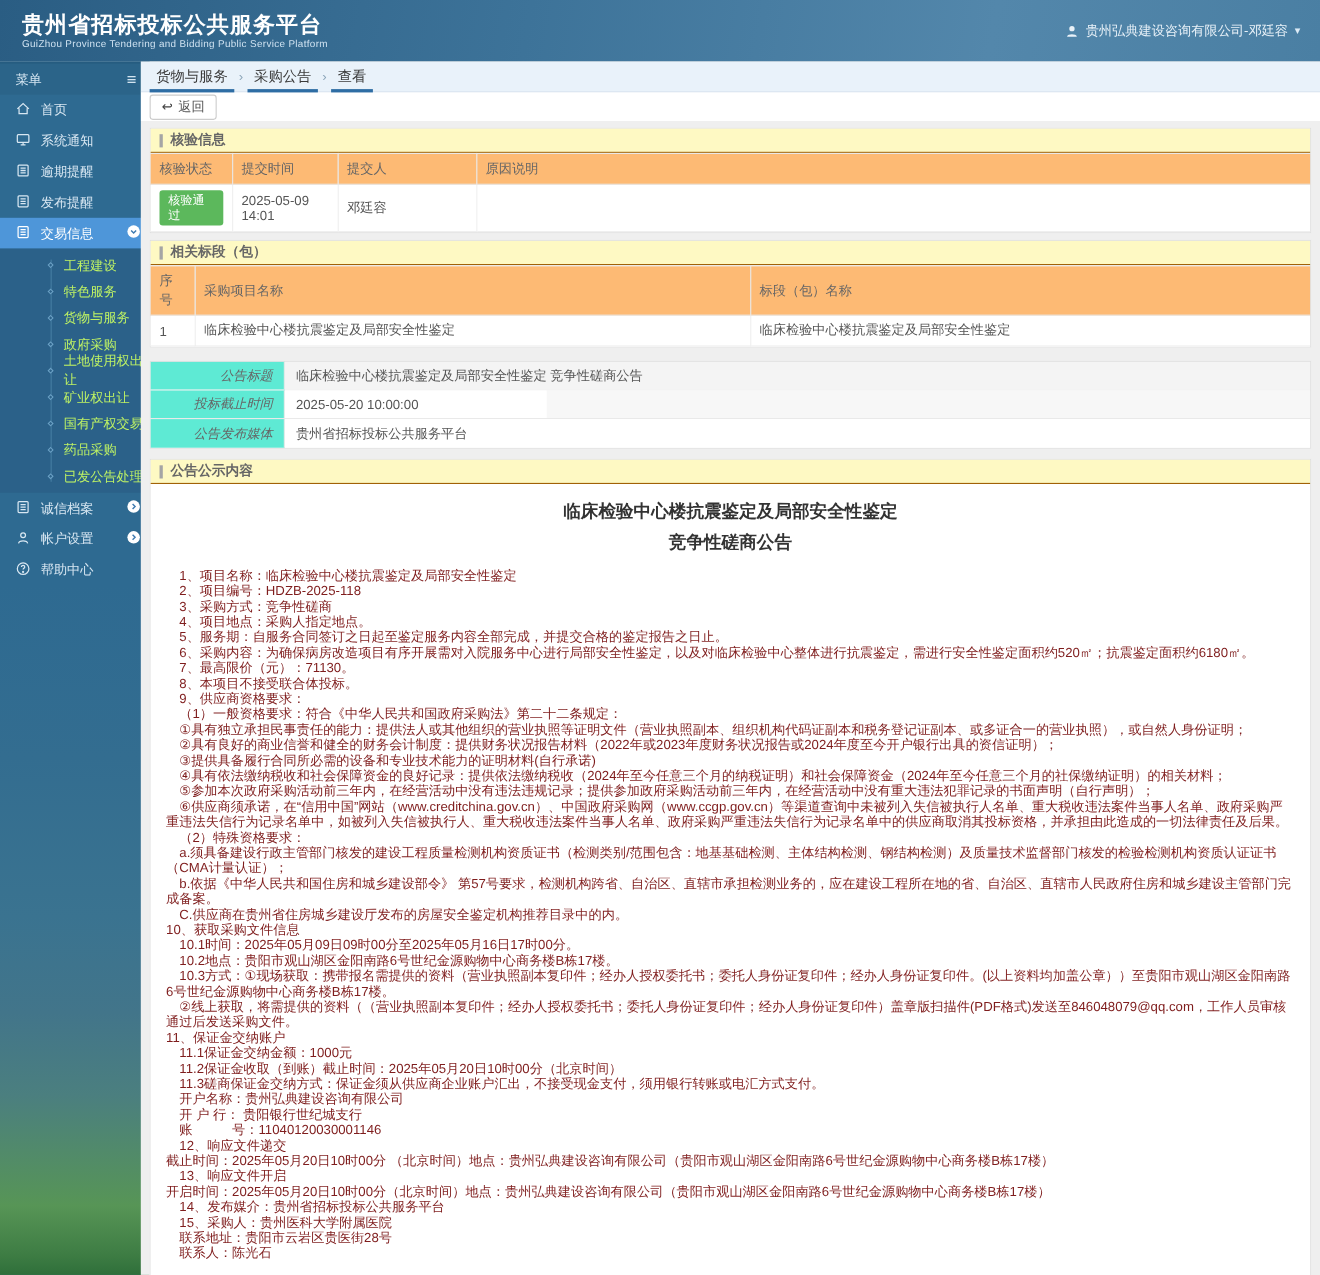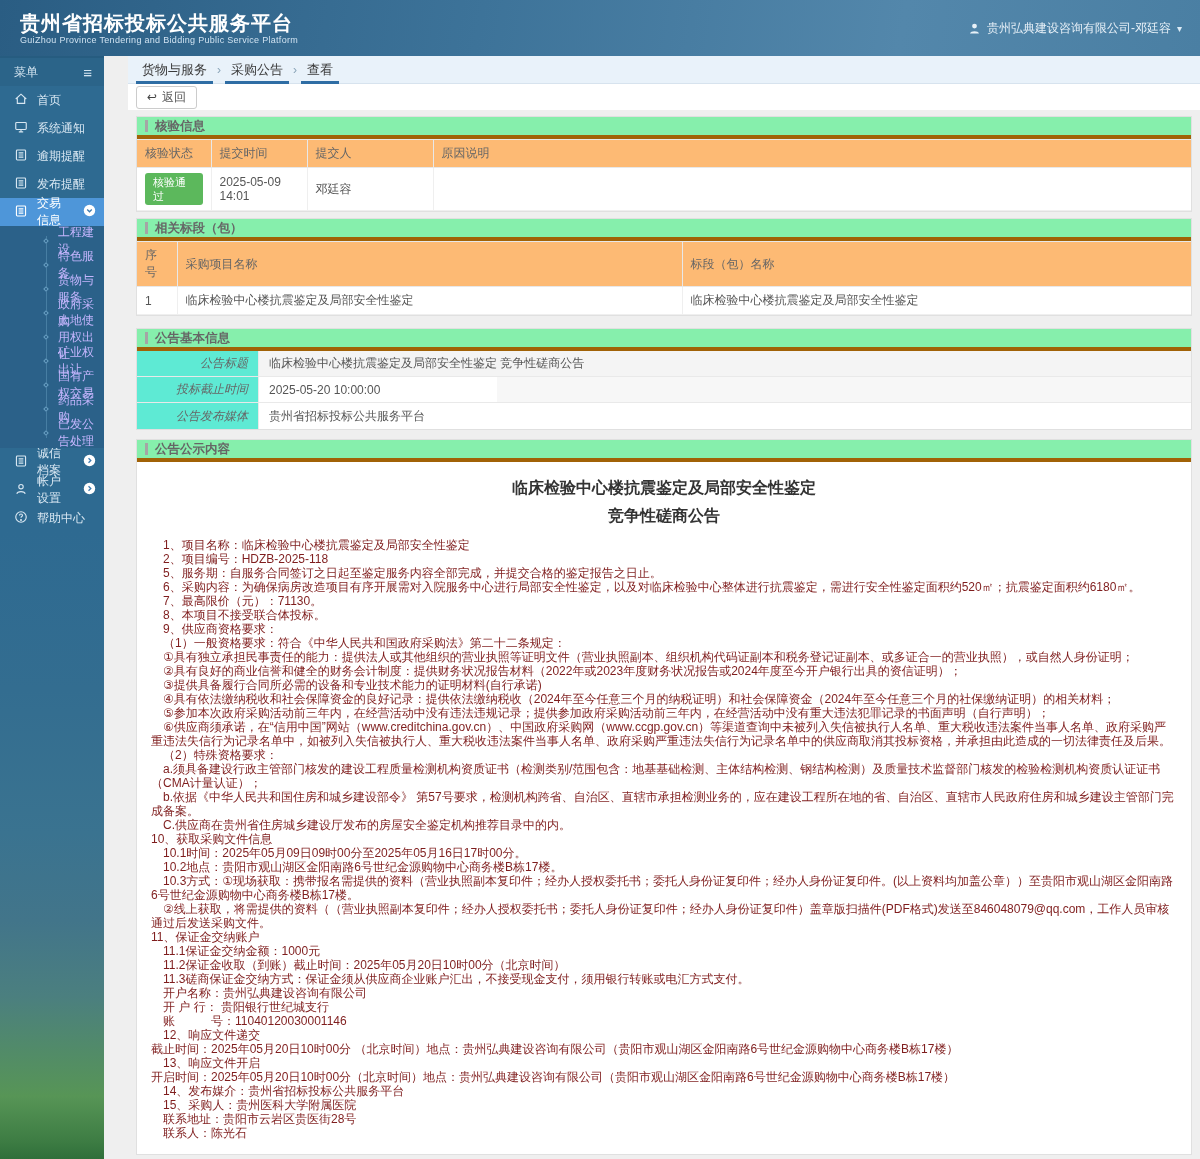--- a/index.html
+++ b/index.html
@@ -11,53 +11,53 @@
   .hdr { position:absolute; top:0; left:0; right:0; height:56px;
     background:linear-gradient(100deg,#2a5d83 0%,#3d7399 40%,#5387ab 75%,#4a7fa3 100%);
     display:flex; align-items:center; justify-content:space-between; padding:0 18px 0 20px; }
   .brand-title { color:#fff; font-size:20px; font-weight:bold; letter-spacing:1px; line-height:24px; }
   .brand-sub { color:#cfe2f1; font-size:9px; letter-spacing:.3px; }
   .usr { display:flex; align-items:center; gap:6px; color:#e8f1f8; font-size:12px; cursor:pointer; }
   .usr svg { display:block; }
   .usr .caret { font-size:10px; color:#dcebf6; }
 
   
-  .side { position:absolute; top:56px; left:0; width:104px; bottom:0; background:#2e6a91;
+  .side { position:absolute; top:56px; left:0; width:136px; bottom:0; background:#2e6a91;
     border-top:2px solid #265c80; display:flex; flex-direction:column; overflow:hidden; }
   .menu-head { height:28px; display:flex; align-items:center; justify-content:space-between;
     padding:0 12px 0 14px; color:#d3e4f0; font-size:12px; background:#2b6489; }
   .burger { font-size:15px; color:#d3e4f0; cursor:pointer; }
   .mitem { height:28px; display:flex; align-items:center; gap:9px; padding:0 8px 0 14px;
     color:#d8e7f2; font-size:12px; cursor:pointer; }
   .mitem svg { flex:none; }
   .mitem.active { background:#4e96d9; color:#fff; }
   .mitem .grow { flex:1; }
   .subwrap { position:relative; background:#2b6189; padding:3px 0; }
   .subwrap::before { content:''; position:absolute; left:46px; top:10px; bottom:10px; width:1px; background:#477ea3; }
   .subitem { position:relative; height:24px; display:flex; align-items:center; padding-left:58px;
-    color:#c4b5fd; font-size:12px; cursor:pointer; }
+    color:#bef264; font-size:12px; cursor:pointer; }
   .subitem .bullet { position:absolute; left:44px; top:10px; width:4px; height:4px;
     background:#2b6189; border:1px solid #6aa0c4; transform:rotate(45deg); }
   .scenery { flex:1; background:linear-gradient(180deg,#2e6a91 0%,#336d90 25%,#3a7390 48%,#42758a 62%,#4b7f7f 74%,#579556 90%,#3e7d44 97%,#2f6f3a 100%); }
 
   
   .main { position:absolute; top:56px; left:128px; right:0; bottom:0; overflow:hidden; background:#efefef; }
   .crumbs { height:28px; background:#e9f2fa; border-bottom:1px solid #d7e3ee;
     display:flex; align-items:flex-start; padding:0 4px; font-size:13px; color:#3b3b3b; }
   .crumb { position:relative; height:28px; display:flex; align-items:center; padding:0 10px; cursor:pointer; }
   .crumb::after { content:''; position:absolute; left:4px; right:4px; bottom:0; height:3px; background:#2e6da4; }
   .crumb-sep { height:28px; display:flex; align-items:center; color:#8aa4b8; font-size:12px; }
   .toolbar { height:26px; background:#fff; display:flex; align-items:center; padding:0 8px; }
   .btn-back { display:flex; align-items:center; gap:5px; background:#fff; border:1px solid #ccc;
     border-radius:3px; padding:2px 10px; font-size:12px; color:#555; cursor:pointer; font-family:inherit; }
   .btn-back .bicon { font-size:12px; color:#444; } .gap6 { height:6px; } .gap12 { height:12px; } .gap9 { height:9px; }
 
   .panel { margin:0 8px; background:#fff; border:1px solid #e0e0e0; }
   .ptitle { height:22px; display:flex; align-items:center; gap:7px; padding:0 8px;
-    font-size:12.5px; font-weight:bold; color:#666; background:#86efac; border-bottom:4px solid #a16207;text-align:center; }
+    font-size:12.5px; font-weight:bold; color:#666; background:#fef9c3; border-bottom:1px solid #a16207;text-align:center; }
   .pbar { width:3px; height:12px; background:#a5a5a5; }
 
   table.grid { width:100%; border-collapse:collapse; font-size:12px; table-layout:fixed; }
   table.grid th { background:#fdba74; color:#666; font-weight:normal; text-align:left;
     padding:5px 8px; border:1px solid #e8e8e8; height:24px; }
   table.grid td { background:#fff; color:#555; padding:5px 8px; border:1px solid #efefef; height:28px;margin-left:40px; }
   table.grid th:first-child, table.grid td:first-child { border-left:none; }
   table.grid th:last-child, table.grid td:last-child { border-right:none; }
   .badge { display:inline-block; background:#5cb85c; color:#fff; font-size:11px;
     padding:2px 8px; border-radius:3px; line-height:14px; }
@@ -297,24 +297,20 @@
             <td>临床检验中心楼抗震鉴定及局部安全性鉴定</td>
             <td>临床检验中心楼抗震鉴定及局部安全性鉴定</td>
           </tr>
           </tbody>
       </table>
     </div>
 
     <div class="gap12"></div>
 
     <div class="panel">
-      <div class="ptitle">
-        <span class="pbar"></span>
-        <span>公告基本信息</span>
-      </div>
       <div class="brow shade">
         <div class="blabel">公告标题</div>
         <div class="bvalue">临床检验中心楼抗震鉴定及局部安全性鉴定 竞争性磋商公告</div>
       </div>
       <div class="brow mixed">
         <div class="blabel">投标截止时间</div>
         <div class="bvalue">
             <span class="inputish">2025-05-20 10:00:00</span>
           </div>
       </div>
@@ -331,20 +327,22 @@
         <span class="pbar"></span>
         <span>公告公示内容</span>
       </div>
       <div class="doc-body">
         <div class="doc-title">临床检验中心楼抗震鉴定及局部安全性鉴定</div>
         <div class="doc-title">竞争性磋商公告</div>
         <div class="doc-paras">
 
         <div class="doc-p">　1、项目名称：临床检验中心楼抗震鉴定及局部安全性鉴定</div>
             <div class="doc-p">　2、项目编号：HDZB-2025-118</div>
+            <div class="doc-p">　3、采购方式：竞争性磋商</div>
+            <div class="doc-p">　4、项目地点：采购人指定地点。</div>
             <div class="doc-p">　5、服务期：自服务合同签订之日起至鉴定服务内容全部完成，并提交合格的鉴定报告之日止。</div>
             <div class="doc-p">　6、采购内容：为确保病房改造项目有序开展需对入院服务中心进行局部安全性鉴定，以及对临床检验中心整体进行抗震鉴定，需进行安全性鉴定面积约520㎡；抗震鉴定面积约6180㎡。</div>
             <div class="doc-p">　7、最高限价（元）：71130。</div>
             <div class="doc-p">　8、本项目不接受联合体投标。</div>
             <div class="doc-p">　9、供应商资格要求：</div>
             <div class="doc-p">　（1）一般资格要求：符合《中华人民共和国政府采购法》第二十二条规定：</div>
             <div class="doc-p">　①具有独立承担民事责任的能力：提供法人或其他组织的营业执照等证明文件（营业执照副本、组织机构代码证副本和税务登记证副本、或多证合一的营业执照），或自然人身份证明；</div>
             <div class="doc-p">　②具有良好的商业信誉和健全的财务会计制度：提供财务状况报告材料（2022年或2023年度财务状况报告或2024年度至今开户银行出具的资信证明）；</div>
             <div class="doc-p">　③提供具备履行合同所必需的设备和专业技术能力的证明材料(自行承诺)</div>
             <div class="doc-p">　④具有依法缴纳税收和社会保障资金的良好记录：提供依法缴纳税收（2024年至今任意三个月的纳税证明）和社会保障资金（2024年至今任意三个月的社保缴纳证明）的相关材料；</div>

